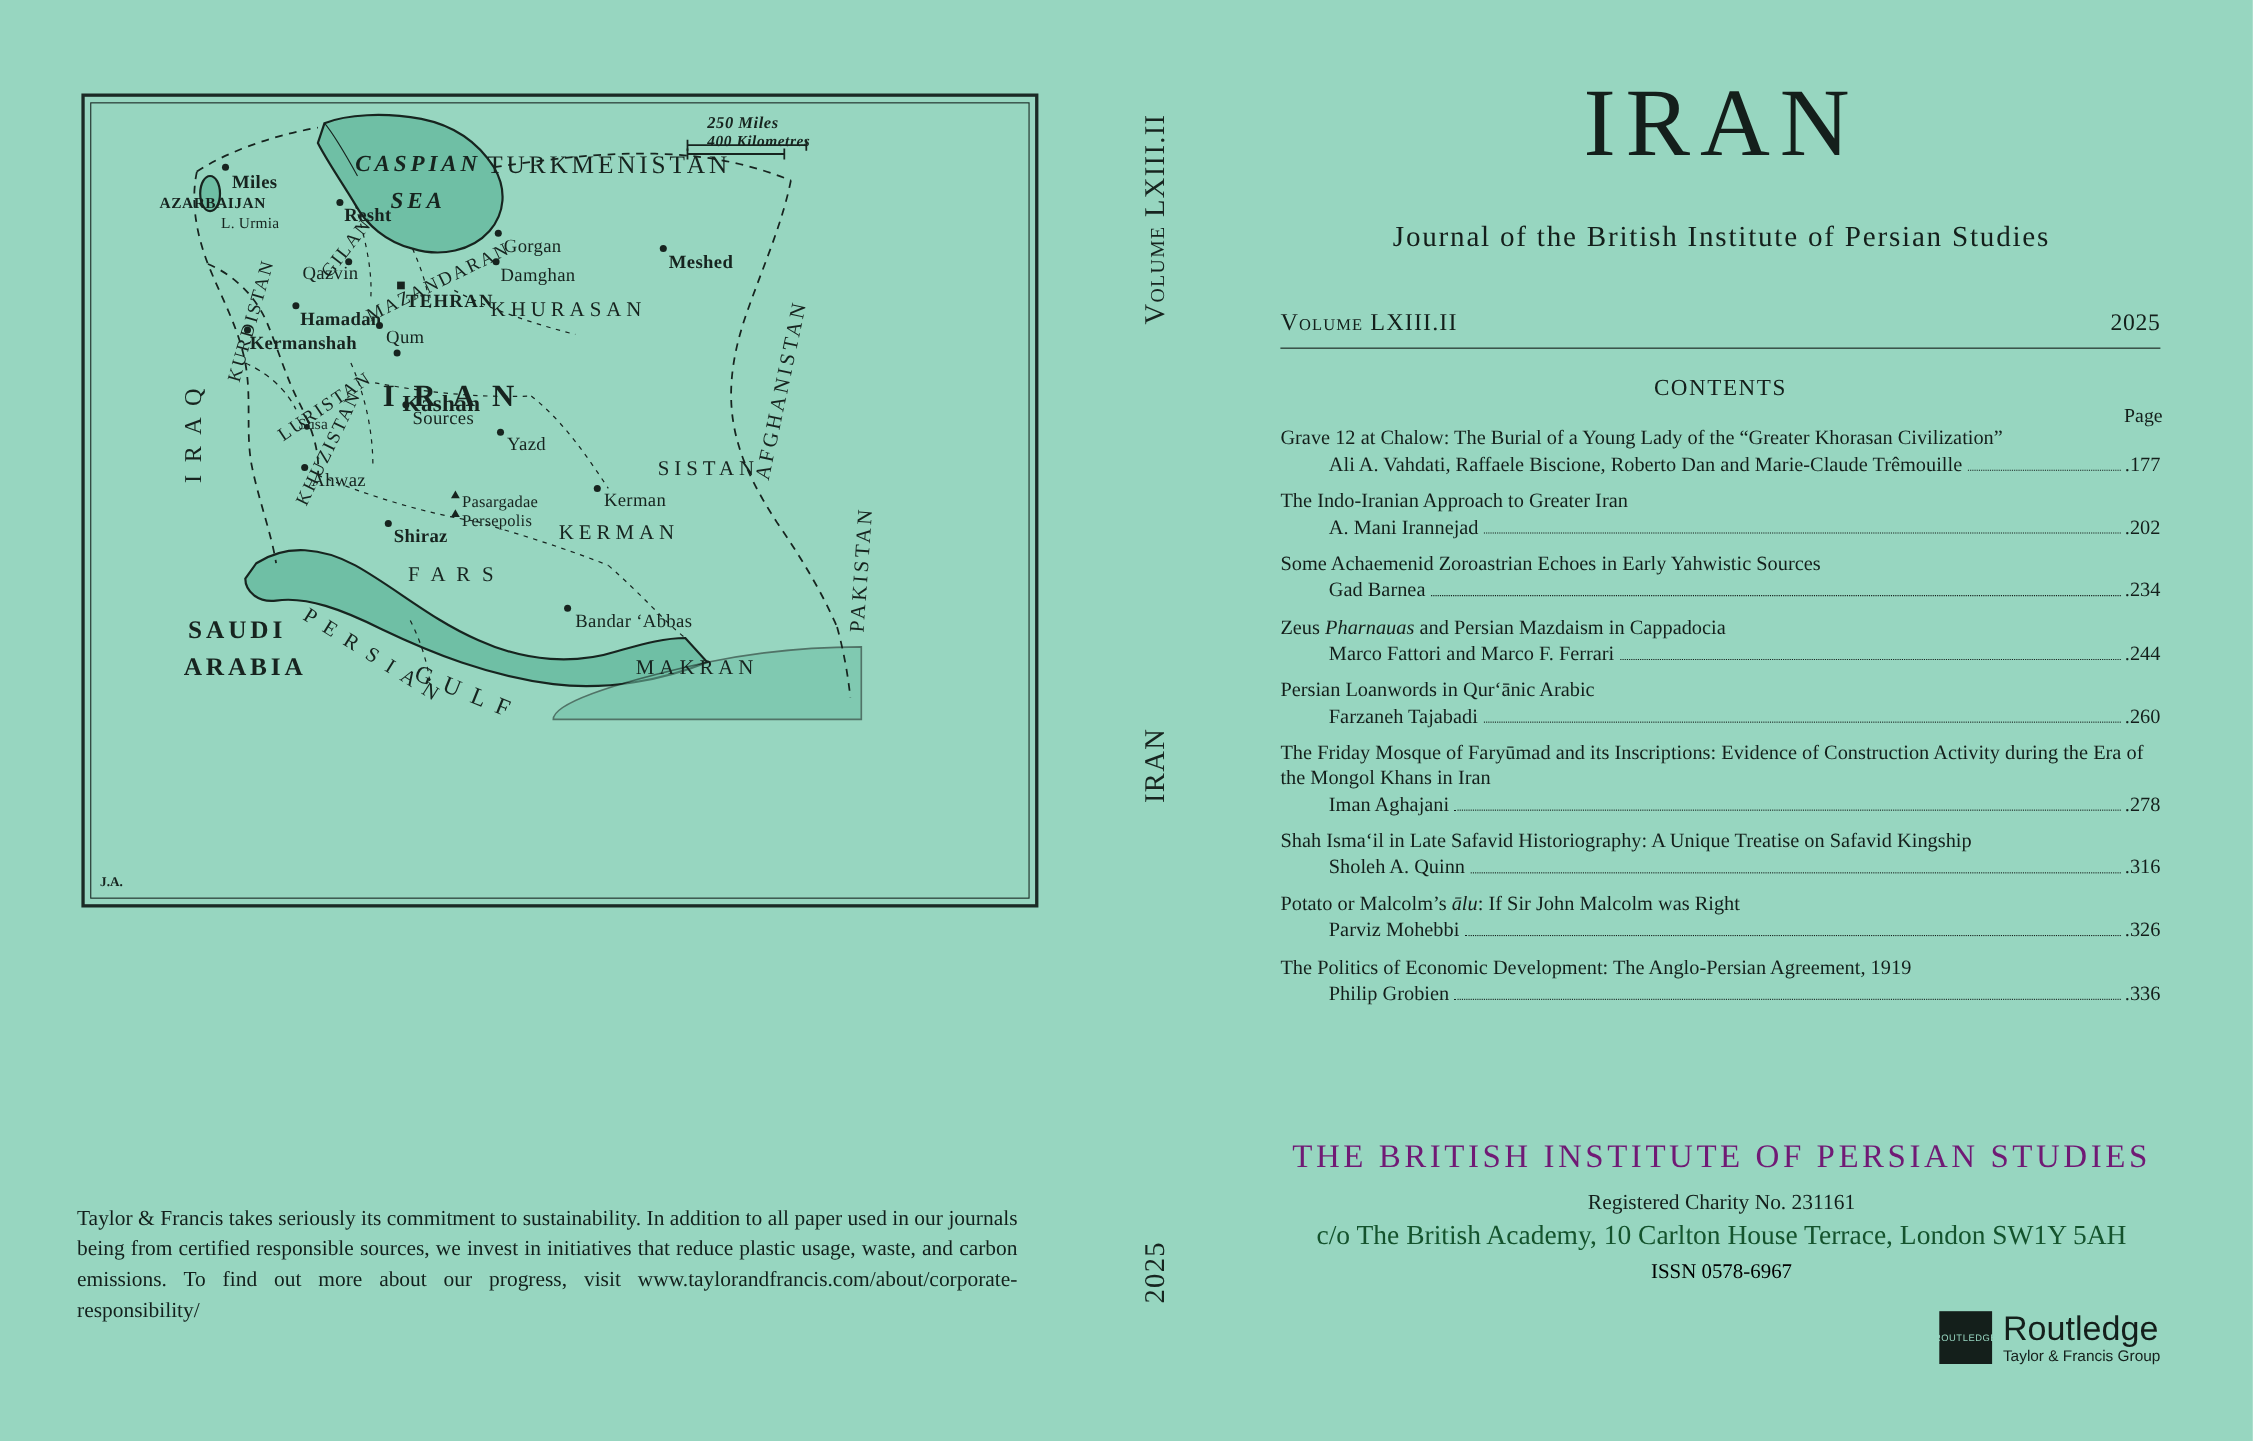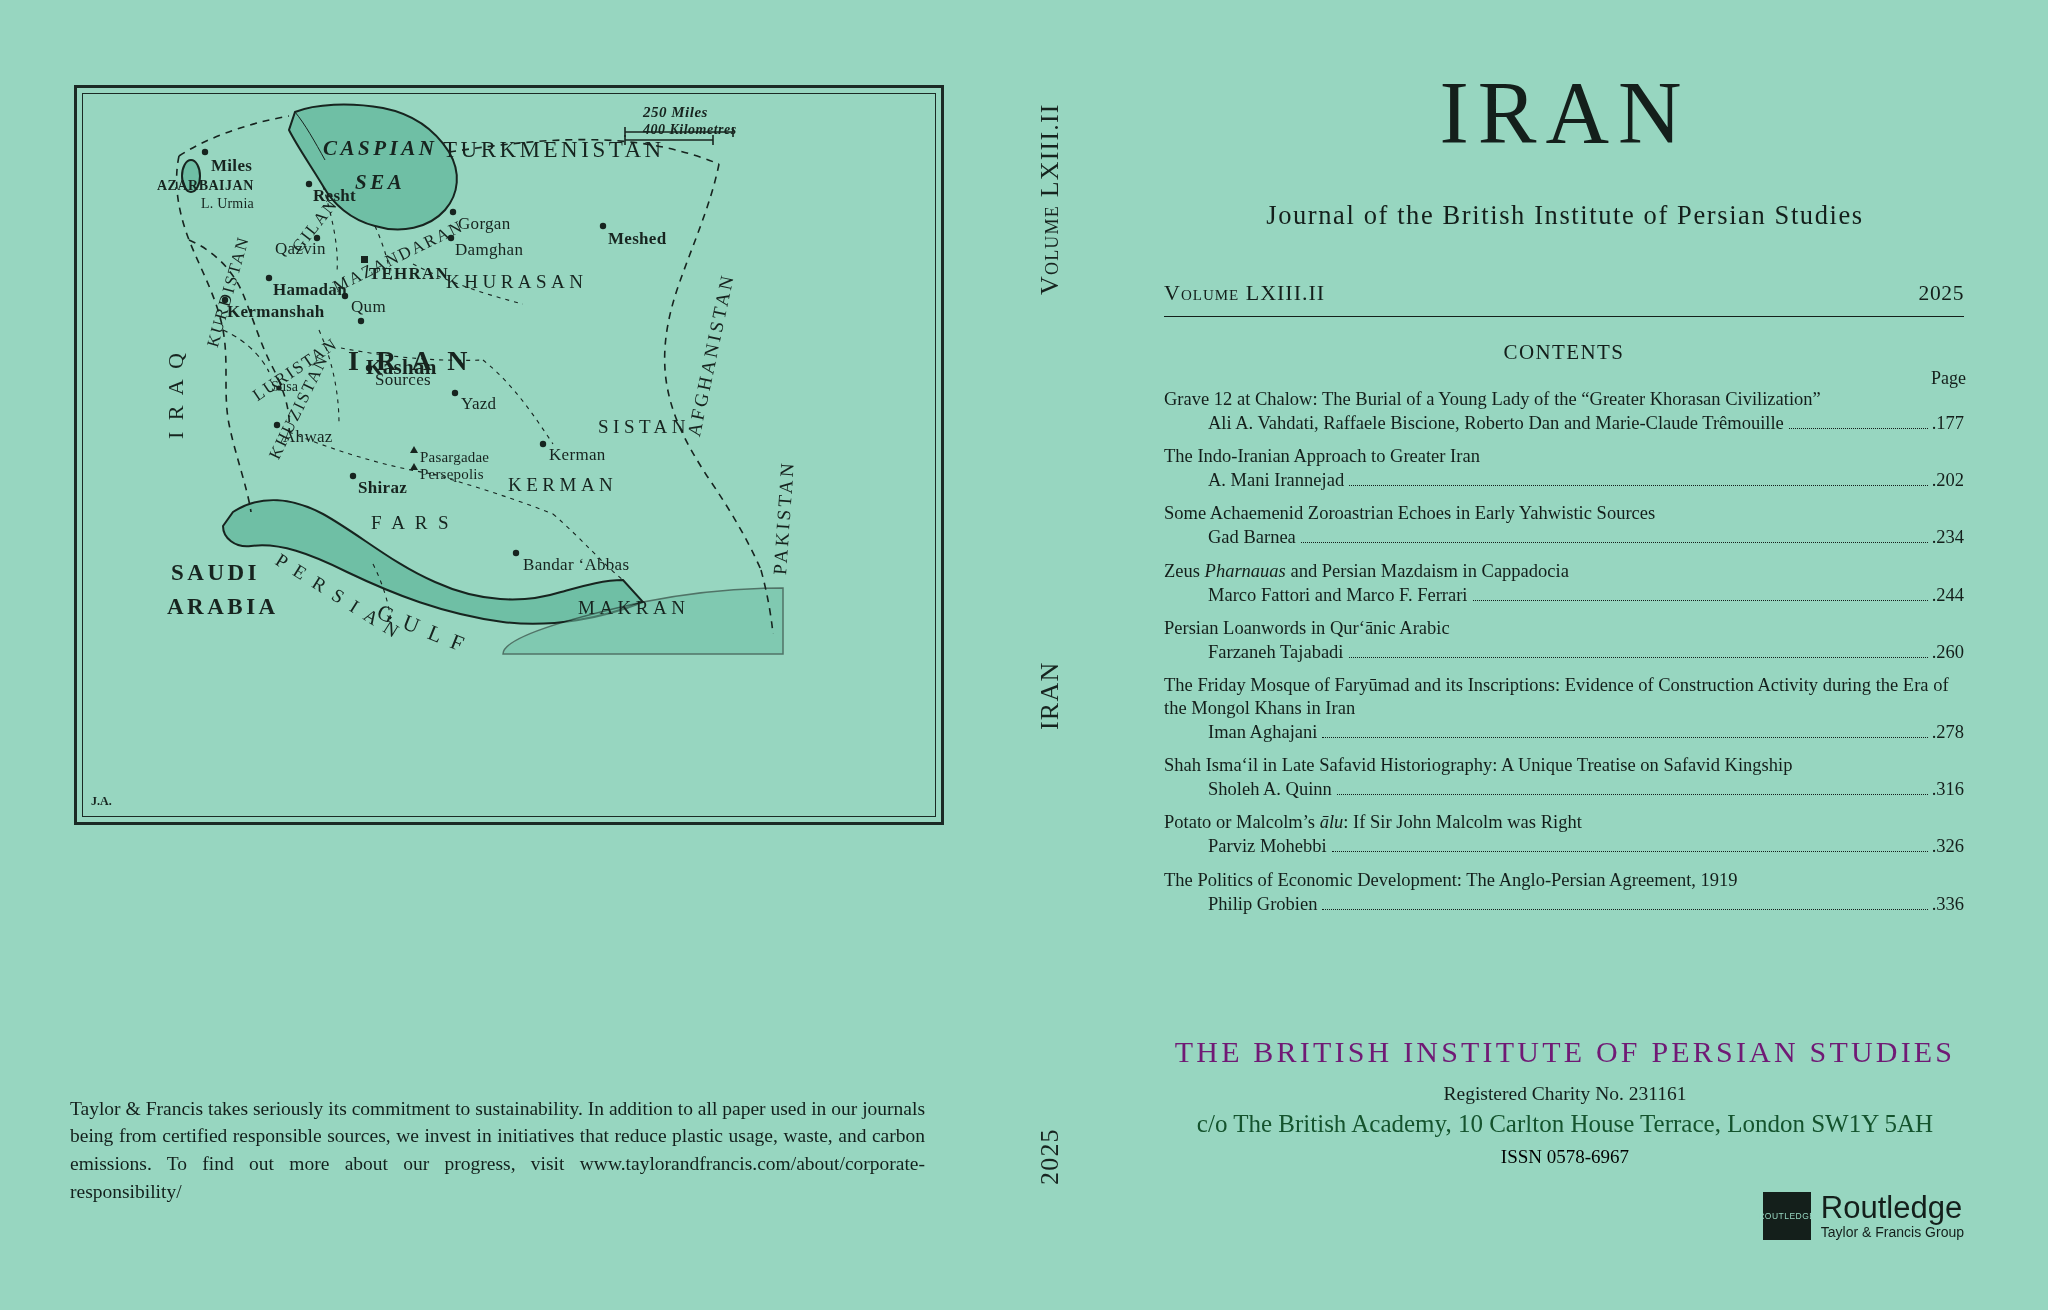--- a/index.html
+++ b/index.html
@@ -328,21 +328,21 @@
 
       <div class="map-label" style="left:560px; top:10px; font-size:15px; font-weight:bold; font-style:italic; letter-spacing:0.5px;">250 Miles</div>
       <div class="map-label" style="left:560px; top:28px; font-size:14px; font-weight:bold; font-style:italic; letter-spacing:0.5px;">400 Kilometres</div>
       <div class="map-label" style="left:8px; top:700px; font-size:12px; font-weight:bold;">J.A.</div>
 
       <div id="map-labels">
           <div class="map-label" style="left: 240px; top: 42px; font-size: 21px; letter-spacing: 3.5px; font-style: italic; font-weight: bold;">CASPIAN</div>
           <div class="map-label" style="left: 272px; top: 76px; font-size: 21px; letter-spacing: 3.5px; font-style: italic; font-weight: bold;">SEA</div>
           <div class="map-label" style="left: 360px; top: 43px; font-size: 23px; letter-spacing: 3.5px; font-style: normal; font-weight: normal;">TURKMENISTAN</div>
           <div class="map-label" style="left: 128px; top: 62px; font-size: 17px; letter-spacing: 0.3px; font-style: normal; font-weight: bold;">Miles</div>
-          <div class="map-label" style="left: 62px; top: 84px; font-size: 14px; letter-spacing: 0.5px; font-style: normal; font-weight: bold; margin-left: 12px;">AZARBAIJAN</div>
+          <div class="map-label" style="left: 62px; top: 84px; font-size: 14px; letter-spacing: 0.5px; font-style: normal; font-weight: bold;">AZARBAIJAN</div>
           <div class="map-label" style="left: 118px; top: 102px; font-size: 14px; letter-spacing: 0.2px; font-style: normal; font-weight: normal;">L. Urmia</div>
           <div class="map-label" style="left: 230px; top: 92px; font-size: 17px; letter-spacing: 0.3px; font-style: normal; font-weight: bold;">Resht</div>
           <div class="map-label" style="left: 375px; top: 120px; font-size: 17px; letter-spacing: 0.3px; font-style: normal; font-weight: normal;">Gorgan</div>
           <div class="map-label" style="left: 525px; top: 135px; font-size: 17px; letter-spacing: 0.3px; font-style: normal; font-weight: bold;">Meshed</div>
           <div class="map-label" style="left: 192px; top: 145px; font-size: 17px; letter-spacing: 0.3px; font-style: normal; font-weight: normal;">Qazvin</div>
           <div class="map-label" style="left: 372px; top: 146px; font-size: 17px; letter-spacing: 0.3px; font-style: normal; font-weight: normal;">Damghan</div>
           <div class="map-label" style="left: 286px; top: 170px; font-size: 17px; letter-spacing: 1.2px; font-style: normal; font-weight: bold;">TEHRAN</div>
           <div class="map-label" style="left: 363px; top: 177px; font-size: 19px; letter-spacing: 4.5px; font-style: normal; font-weight: normal;">KHURASAN</div>
           <div class="map-label" style="left: 190px; top: 186px; font-size: 17px; letter-spacing: 0.3px; font-style: normal; font-weight: bold;">Hamadan</div>
           <div class="map-label" style="left: 144px; top: 208px; font-size: 17px; letter-spacing: 0.3px; font-style: normal; font-weight: bold;">Kermanshah</div>

